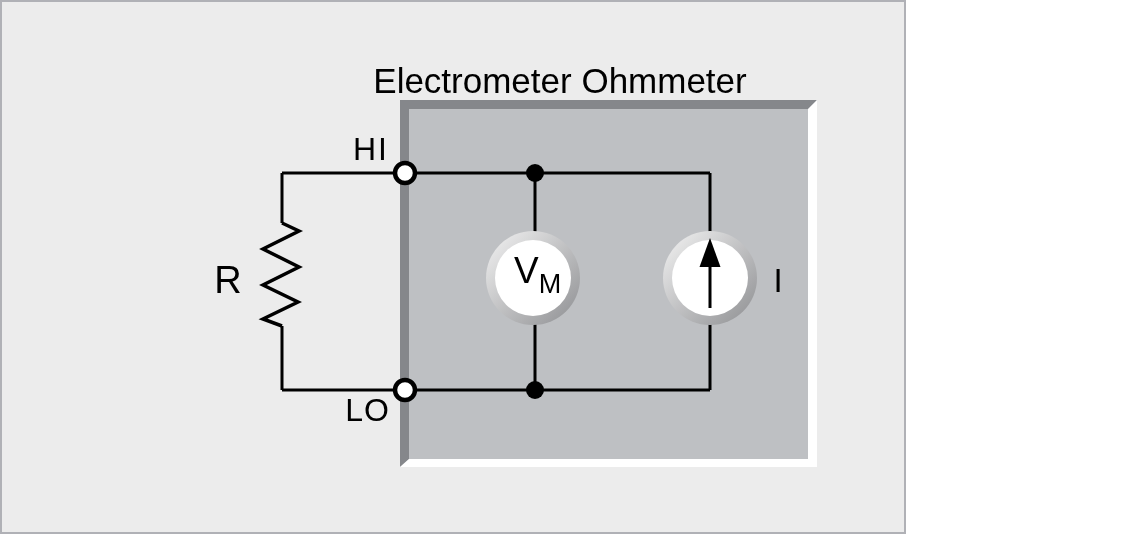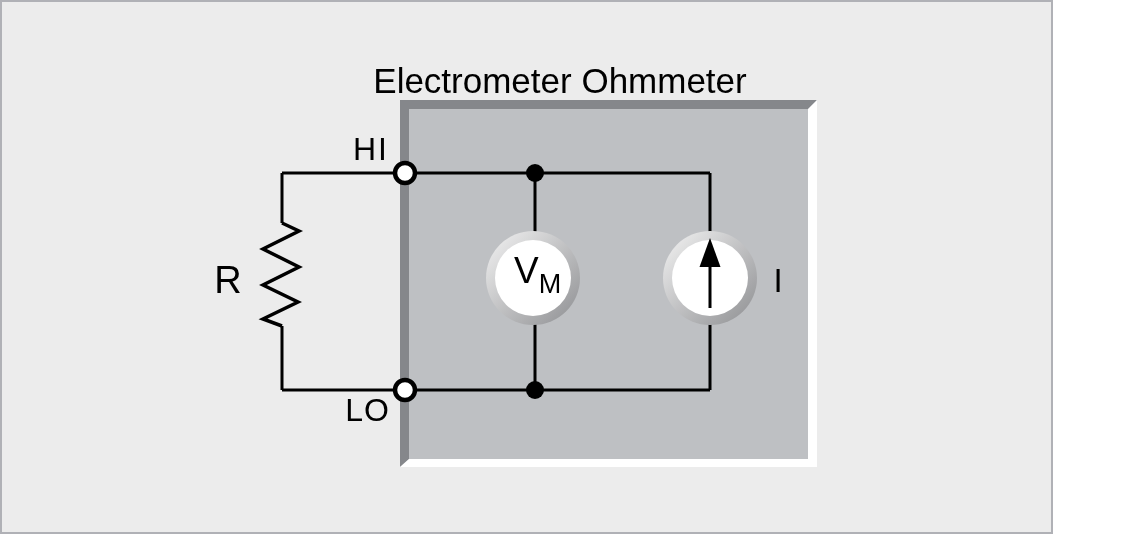--- a/index.html
+++ b/index.html
@@ -3,21 +3,21 @@
 <meta charset="utf-8">
 <style>
   html, body {
     margin: 0;
     padding: 0;
     background: #ffffff;
     font-family: "Liberation Sans", sans-serif;
   }
   .frame {
     position: relative;
-    width: 1053px;
+    width: 906px;
     height: 534px;
     box-sizing: border-box;
     background: #ececec;
     border: 2px solid #b0b1b6;
     overflow: hidden;
   }
   .frame svg {
     position: absolute;
     inset: 0;
     display: block;

